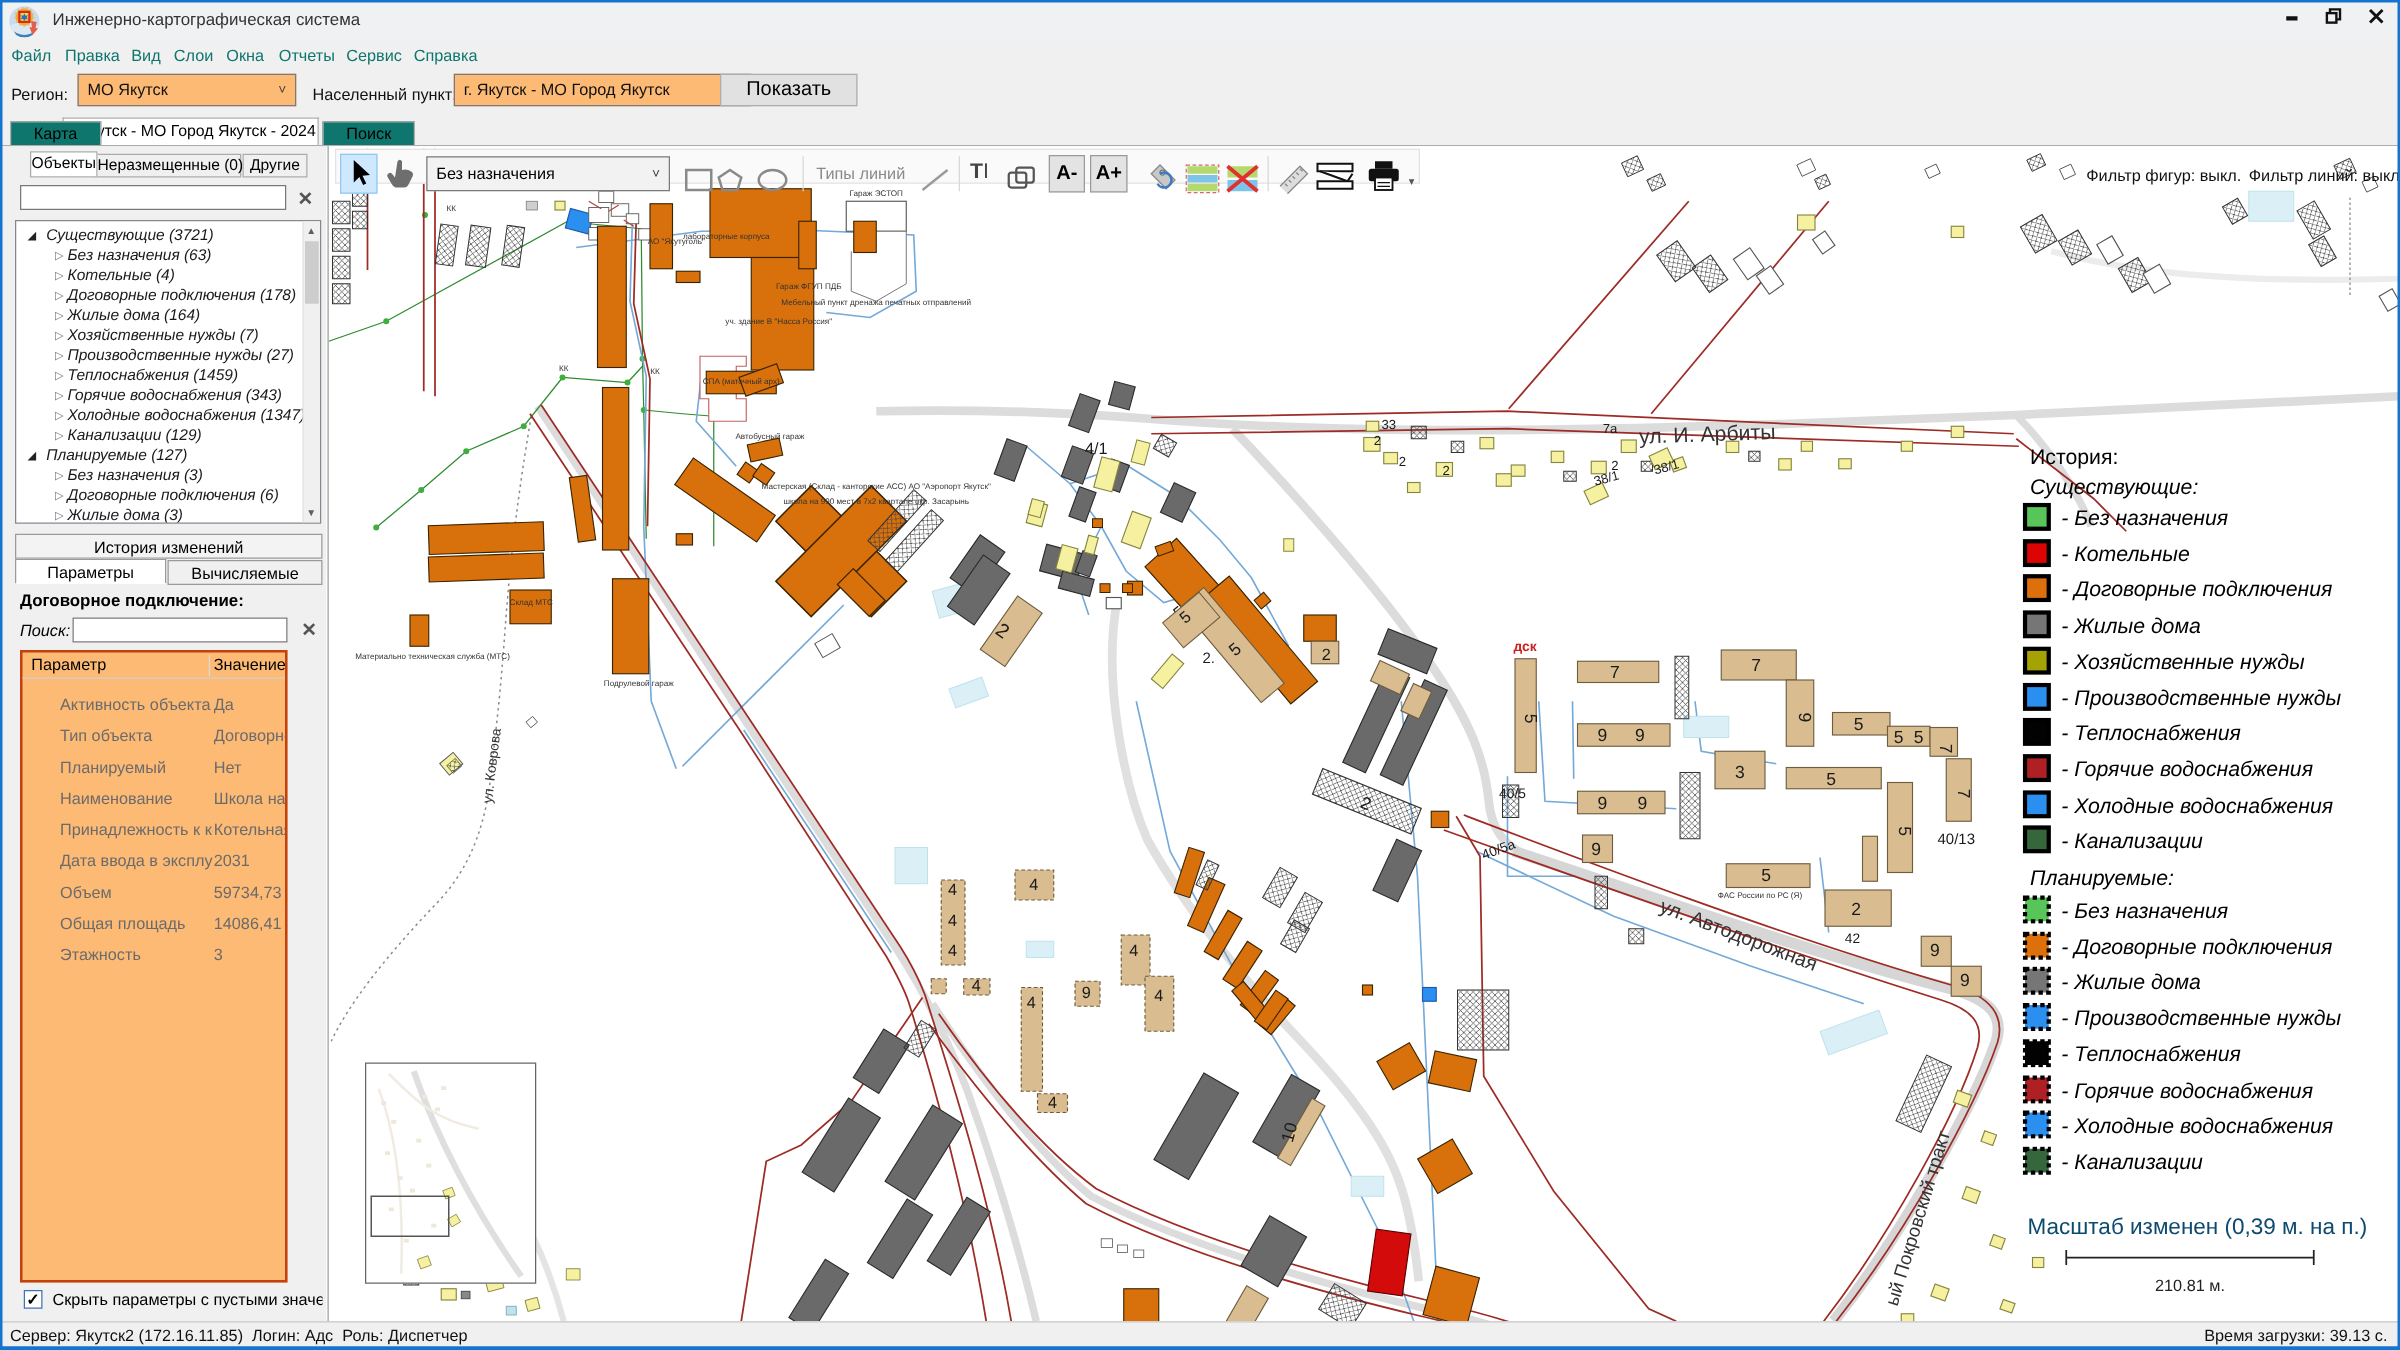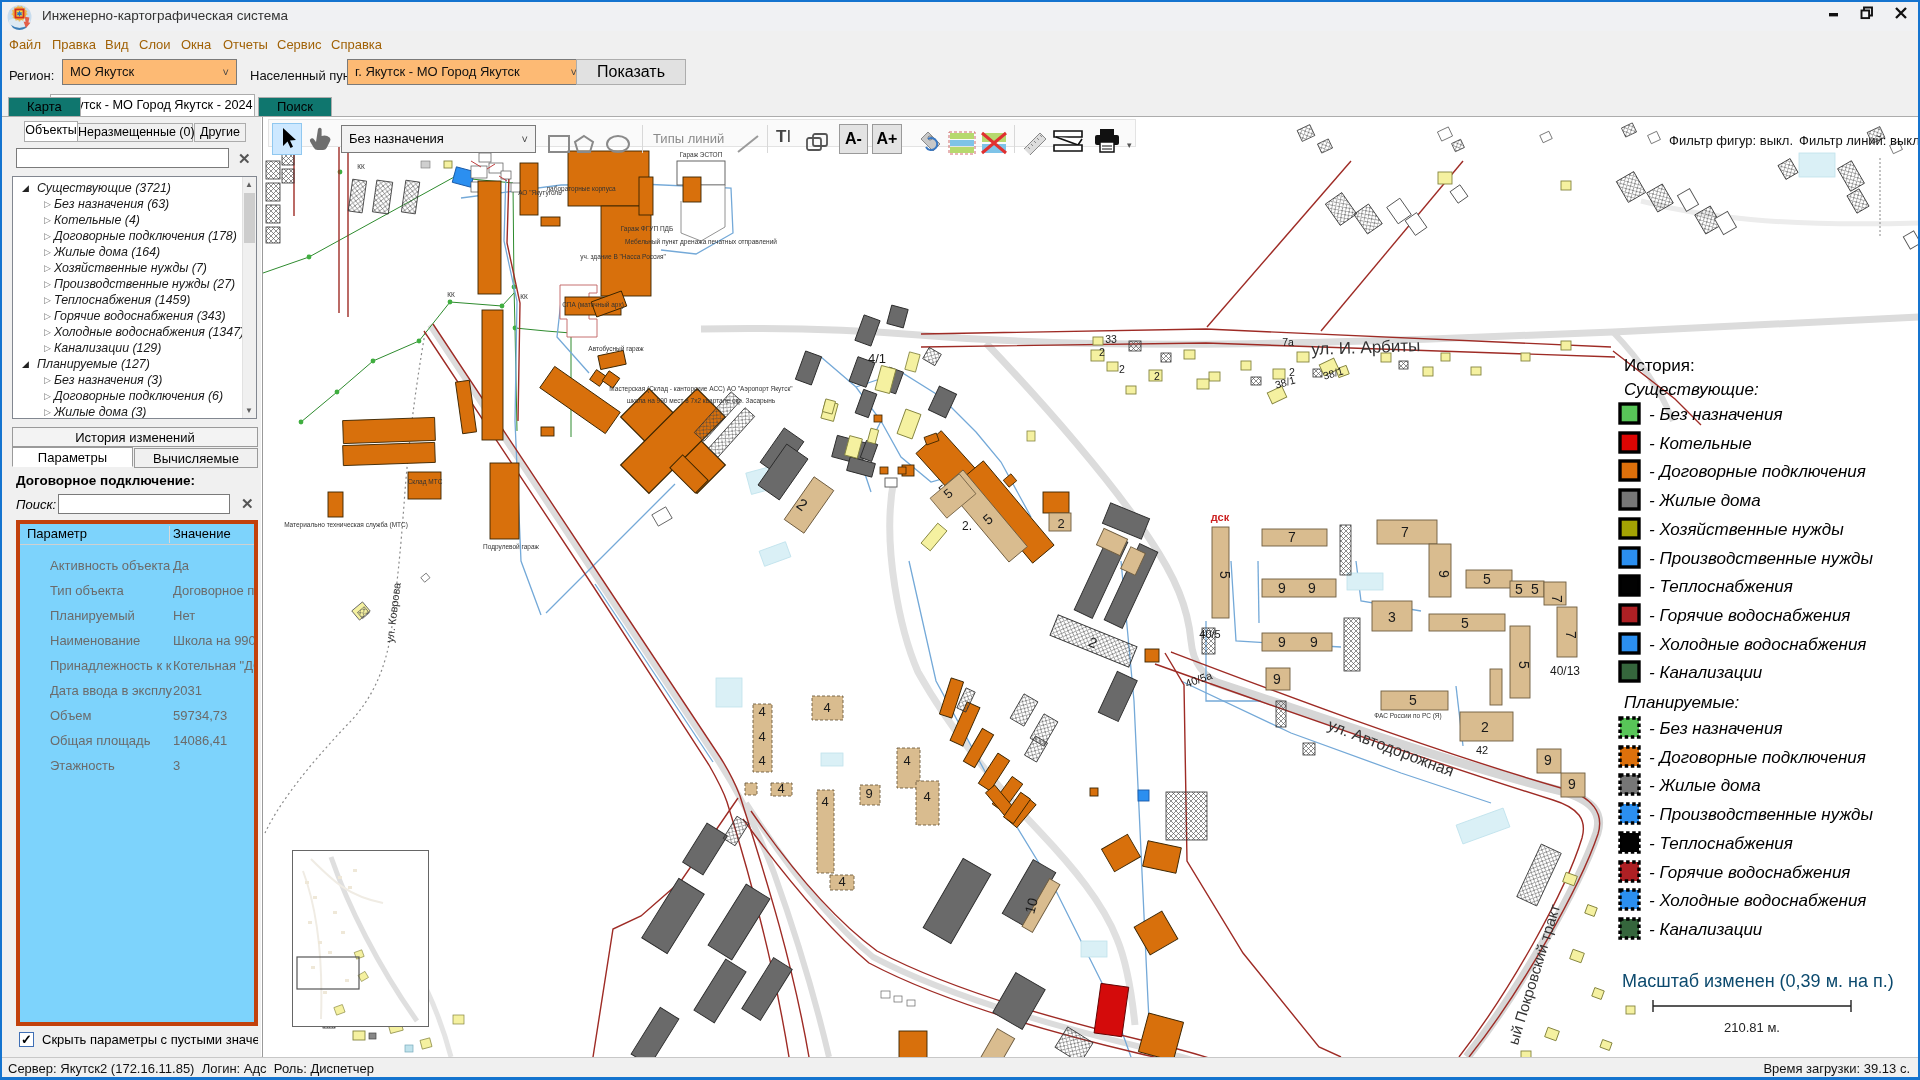--- a/index.html
+++ b/index.html
@@ -1,21 +1,21 @@
 <!DOCTYPE html>
 <html><head>
 <meta charset="utf-8">
 <style>
 *{margin:0;padding:0;box-sizing:border-box}
 html,body{width:1920px;height:1080px;overflow:hidden;font-family:"Liberation Sans",sans-serif;background:#f0f0f0}
 .abs{position:absolute}
 #win{position:absolute;left:0;top:0;width:1920px;height:1080px;background:#f0f0f0}
 #titlebar{position:absolute;left:0;top:0;width:100%;height:31px;background:#f0f1f3;font-size:13px;color:#222}
 #titlebar .ttl{position:absolute;left:42px;top:8px;font-size:13.5px;color:#333}
-#menubar{position:absolute;left:0;top:32px;width:100%;height:25px;background:#f0f0f0;font-size:13px;color:#a16207}
+#menubar{position:absolute;left:0;top:32px;width:100%;height:25px;background:#f0f0f0;font-size:13px;color:#0f766e}
 #menubar span{position:absolute;top:5px}
 #toolbar1{position:absolute;left:0;top:57px;width:100%;height:38px;background:#f0f0f0;font-size:13px;color:#111}
 .combo{position:absolute;background:#fdba74;border:1px solid #7a7a7a;height:26px;line-height:24px;padding-left:7px}
 .combo .arr{position:absolute;right:7px;top:0px;color:#444;font-size:11px}
 #btnShow{position:absolute;left:576px;top:59px;width:110px;height:26px;background:#e1e1e1;border:1px solid #adadad;text-align:center;line-height:24px}
 #tabstrip{position:absolute;left:0;top:94px;width:100%;height:22px;font-size:13px}
 .tab{position:absolute;top:3px;height:19px;background:#0f766e;border:1px solid #acacac;border-bottom:none;padding:0 18px;line-height:18px;white-space:nowrap}
 .tab.act{top:0px;height:22px;background:#fff;line-height:21px;z-index:3}
 #client{position:absolute;left:1px;top:116px;width:1918px;height:940px;background:#fff;border-top:1px solid #acacac}
 #lpanel{position:absolute;left:0px;top:0px;width:260px;height:940px;background:#f0f0f0}
@@ -31,21 +31,21 @@
 .ti .t2{position:absolute;left:41px}
 #vsb{position:absolute;right:0;top:0;width:14px;height:100%;background:#f0f0f0;border-left:1px solid #e2e2e2}
 #vsb .th{position:absolute;left:1px;top:16px;width:11px;height:50px;background:#cdcdcd}
 .sbarr{position:absolute;left:2px;font-size:8px;color:#606060;font-style:normal}
 #histbtn{position:absolute;left:11px;top:310px;width:246px;height:20px;background:#f3f3f3;border:1px solid #9a9a9a;text-align:center;line-height:19px;font-size:13px}
 .ptab{position:absolute;top:330px;height:20px;border:1px solid #9a9a9a;background:#f0f0f0;text-align:center;line-height:19px;font-size:13px}
 .ptab.act{background:#fff;border-bottom:1px solid #fff}
 #dogtitle{position:absolute;left:15px;top:356px;font-size:13.5px;font-weight:bold;color:#000}
 #psearchlab{position:absolute;left:15px;top:380px;font-size:13px;font-style:italic}
 #psearch{position:absolute;left:57px;top:377px;width:172px;height:20px;background:#fff;border:1px solid #7a7a7a}
-#ptable{position:absolute;left:15px;top:403px;width:242px;height:506px;background:#7dd3fc;border:4px solid #c2410c;font-size:13px}
+#ptable{position:absolute;left:15px;top:403px;width:214px;height:506px;background:#fdba74;border:2px solid #c2410c;font-size:13px}
 #ptable .hdr{position:absolute;left:0;top:0;width:100%;height:21px;border-bottom:1px solid #d0d0d0}
 #ptable .hdr .c2l{position:absolute;left:149px;top:2px;height:17px;border-left:1px solid #d9d9d9}
 .prow{position:absolute;left:0;width:100%;height:25px;line-height:25px;color:#6b6b6b;white-space:nowrap;overflow:hidden}
 .prow .pn{position:absolute;left:30px;width:122px;overflow:hidden;white-space:nowrap}
 .prow .pv{position:absolute;left:153px;width:88px;overflow:hidden;white-space:nowrap}
 #chkrow{position:absolute;left:18px;top:914px;font-size:13px;color:#000}
 #cbx{position:absolute;left:0;top:1px;width:15px;height:15px;border:1px solid #3f6fb5;background:#fff;font-size:13px;line-height:14px;text-align:center;font-weight:bold}
 #maparea{position:absolute;left:261px;top:0px;width:1657px;height:940px;background:#fff;border-left:1px solid #9a9a9a}
 #statusbar{position:absolute;left:0;top:1057px;width:100%;height:21px;background:#f0f0f0;border-top:1px solid #c8c8c8;font-size:13px;color:#111}
 #bluebottom{position:absolute;left:0;top:1077px;width:100%;height:3px;background:#1574cf}.bedge{position:absolute;background:#1574cf;z-index:50}
@@ -91,21 +91,21 @@
       <span style="left:139px">Слои</span>
       <span style="left:181px">Окна</span>
       <span style="left:223px">Отчеты</span>
       <span style="left:277px">Сервис</span>
       <span style="left:331px">Справка</span>
   </div>
   <div id="toolbar1">
     <span class="abs" style="left:9px;top:11px">Регион:</span>
     <div class="combo" style="left:62px;top:2px;width:175px">МО Якутск<span class="arr">˅</span></div>
     <span class="abs" style="left:250px;top:11px">Населенный пункт:</span>
-    <div class="combo" style="left:347px;top:2px;width:238px">г. Якутск - МО Город Якутск<span class="arr">˅</span></div>
+    <div class="combo" style="left:363px;top:2px;width:238px">г. Якутск - МО Город Якутск<span class="arr">˅</span></div>
   </div>
   <div id="btnShow">Показать</div>
   <div id="tabstrip">
     <div class="tab" style="left:8px;z-index:4">Карта</div>
     <div class="tab act" style="left:50px;width:205px;text-align:center;padding:0;font-size:12.7px">г. Якутск - МО Город Якутск - 2024</div>
     <div class="tab" style="left:258px">Поиск</div>
   </div>
   <div id="client">
     <div id="lpanel">
       <div class="ltab act" style="left:23px;top:4px;width:54px;padding:0;text-align:center">Объекты</div>

